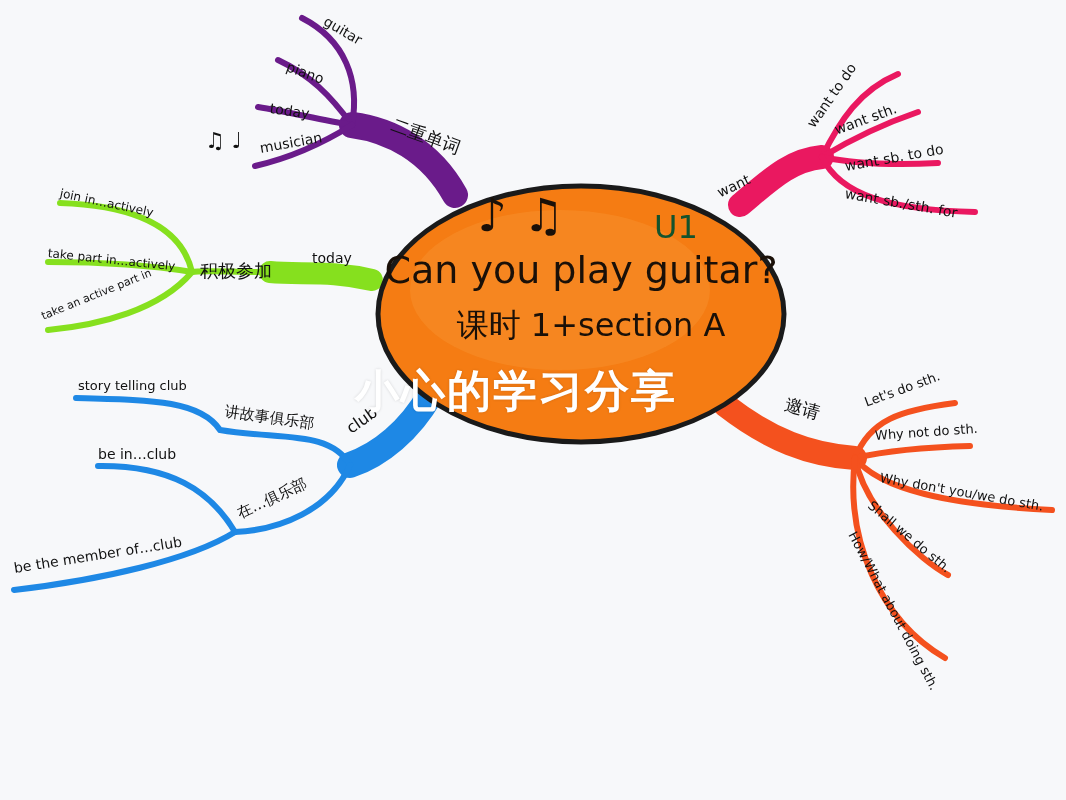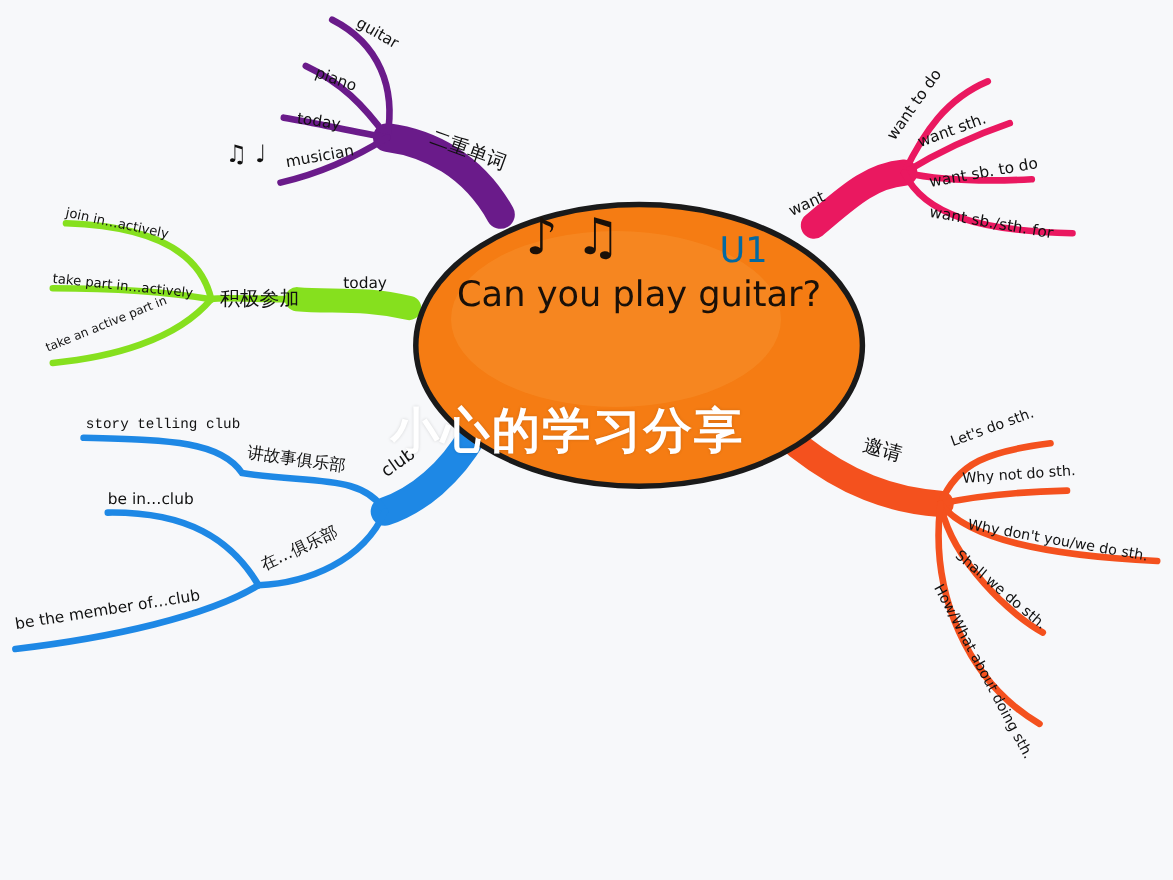--- a/index.html
+++ b/index.html
@@ -57,22 +57,23 @@
     <path d="M855,458 C865,510 920,560 948,575" stroke-width="6"></path>
     <path d="M855,458 C845,540 880,620 945,658" stroke-width="6"></path>
   </g>
 
   <ellipse cx="581" cy="314" rx="203" ry="128" fill="#f57c13" stroke="#1a1a1a" stroke-width="5"></ellipse>
   <ellipse cx="560" cy="290" rx="150" ry="80" fill="#f89a3a" opacity="0.35"></ellipse>
 </svg>
 
 <div id="center">
   <div class="center-line" style="top:2px;font-size:46px;left:-60px;font-weight:bold;">♪ ♫</div>
-  <div class="lbl" style="left:276px;top:22px;font-size:32px;color:#0369a1;">U1</div>
-  <div class="center-line" style="top:62px;font-size:32px;">Can you play guitar?</div>
+  <div class="lbl" style="left:276px;top:22px;font-size:32px;color:#14532d;">U1</div>
+  <div class="center-line" style="top:62px;font-size:38px;">Can you play guitar?</div>
+  <div class="center-line" style="top:118px;font-size:32px;left:10px;">课时 1+section A</div>
 </div>
 
 <div class="lbl cn" style="left:392px;top:112px;transform:rotate(20deg);">二重单词</div>
 <div class="lbl hw" style="left:325px;top:12px;transform:rotate(30deg);">guitar</div>
 <div class="lbl hw" style="left:287px;top:58px;transform:rotate(20deg);">piano</div>
 <div class="lbl hw" style="left:270px;top:100px;transform:rotate(8deg);">today</div>
 <div class="lbl hw" style="left:260px;top:140px;transform:rotate(-10deg);">musician</div>
 <div class="lbl" style="left:205px;top:128px;font-size:22px;">♫ ♩</div>
 
 <div class="lbl hw" style="left:718px;top:185px;transform:rotate(-25deg);">want</div>
@@ -82,21 +83,21 @@
 <div class="lbl hw" style="left:845px;top:185px;transform:rotate(10deg);">want sb./sth. for</div>
 
 <div class="lbl hw" style="left:312px;top:250px;">today</div>
 <div class="lbl cn" style="left:200px;top:259px;">积极参加</div>
 <div class="lbl" style="left:60px;top:186px;font-size:12px;transform:rotate(12deg);">join in…actively</div>
 <div class="lbl" style="left:48px;top:246px;font-size:12px;transform:rotate(6deg);">take part in…actively</div>
 <div class="lbl" style="left:42px;top:310px;font-size:11px;transform:rotate(-22deg);">take an active part in</div>
 
 <div class="lbl cn" style="left:348px;top:420px;transform:rotate(-35deg);font-size:16px;">club</div>
 <div class="lbl" style="left:225px;top:402px;font-size:15px;transform:rotate(8deg);">讲故事俱乐部</div>
-<div class="lbl hw" style="left:78px;top:378px;font-size:13px;font-family:Liberation Mono, monospace;">story telling club</div>
+<div class="lbl hw" style="left:78px;top:378px;font-size:13px;">story telling club</div>
 <div class="lbl" style="left:238px;top:505px;font-size:15px;transform:rotate(-25deg);">在…俱乐部</div>
 <div class="lbl hw" style="left:98px;top:446px;text-align:center;">be in…club</div>
 <div class="lbl hw" style="left:14px;top:560px;transform:rotate(-9deg);">be the member of…club</div>
 
 <div class="lbl cn" style="left:785px;top:392px;transform:rotate(15deg);">邀请</div>
 <div class="lbl hw" style="left:865px;top:395px;font-size:13px;transform:rotate(-20deg);">Let's do sth.</div>
 <div class="lbl hw" style="left:875px;top:428px;font-size:13px;transform:rotate(-4deg);">Why not do sth.</div>
 <div class="lbl hw" style="left:880px;top:470px;font-size:13px;transform:rotate(10deg);">Why don't you/we do sth.</div>
 <div class="lbl hw" style="left:870px;top:496px;font-size:13px;transform:rotate(40deg);">Shall we do sth.</div>
 <div class="lbl hw" style="left:852px;top:525px;font-size:13px;transform:rotate(62deg);">How/What about doing sth.</div>

